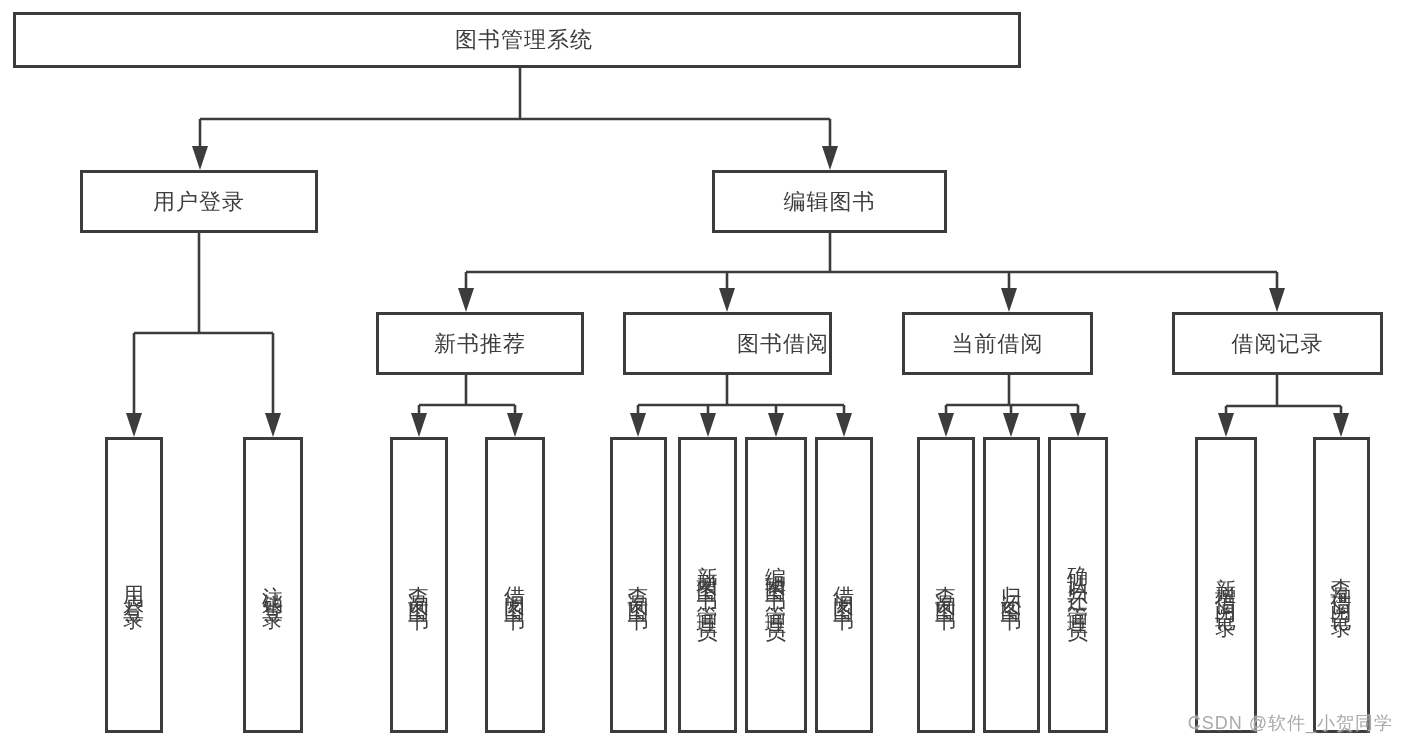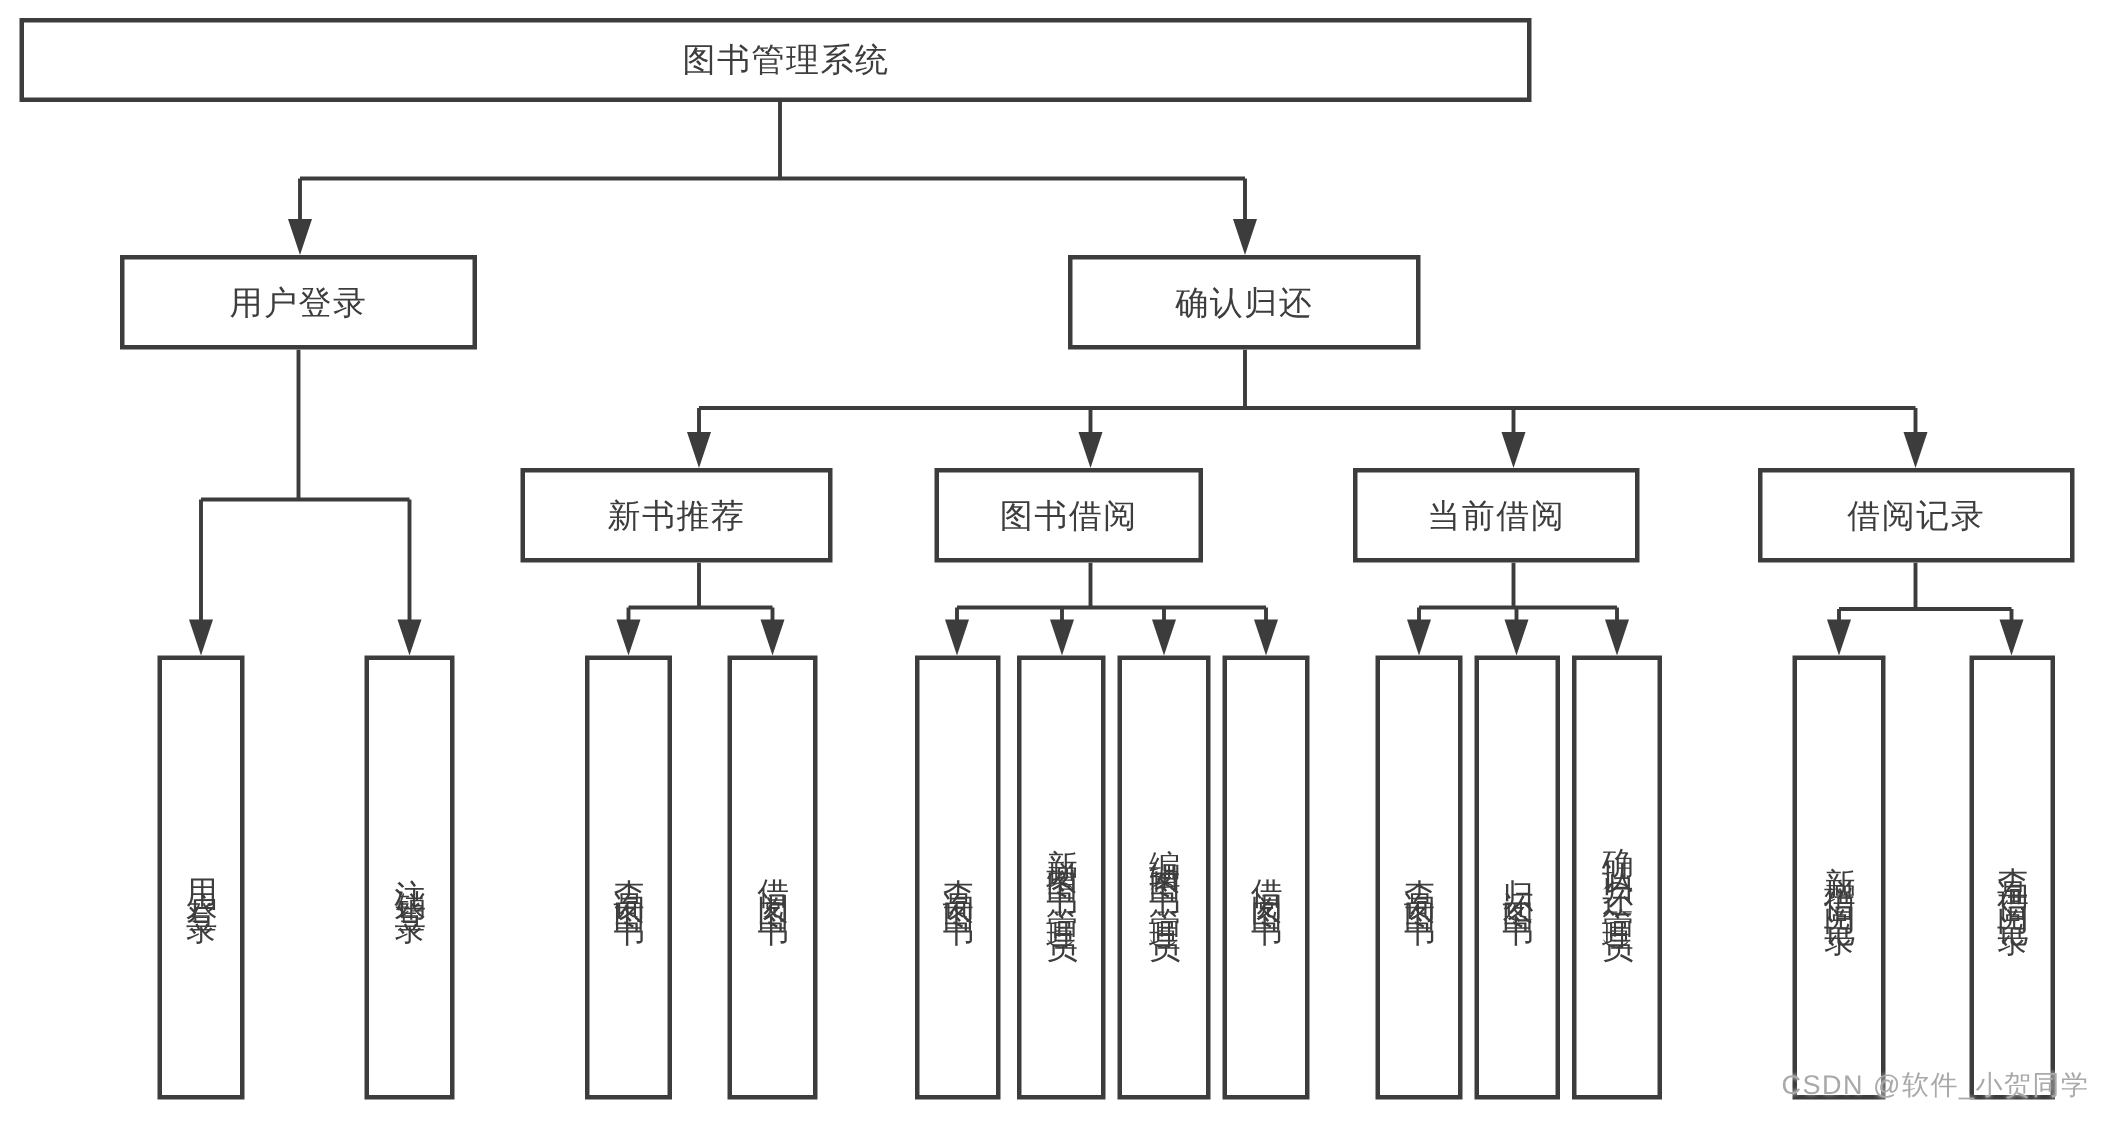--- a/index.html
+++ b/index.html
@@ -133,27 +133,27 @@
   </svg>
 
   <div class="hbox" style="left:13px; top:12px; width:1008px; height:56px;padding-left:14px;">
     <span>图书管理系统</span>
   </div>
 
   <div class="hbox" style="left:80px; top:170px; width:238px; height:63px;">
     <span>用户登录</span>
   </div>
   <div class="hbox" style="left:712px; top:170px; width:235px; height:63px;">
-    <span>确认归还</span>
-  </div>
-
-  <div class="hbox" style="left:347px; top:312px; width:208px; height:63px;">
+    <span>编辑图书</span>
+  </div>
+
+  <div class="hbox" style="left:376px; top:312px; width:208px; height:63px;">
     <span>新书推荐</span>
   </div>
-  <div class="hbox" style="left:623px; top:312px; width:179px; height:63px;">
+  <div class="hbox" style="left:623px; top:312px; width:209px; height:63px;justify-content:flex-end;">
     <span>图书借阅</span>
   </div>
   <div class="hbox" style="left:902px; top:312px; width:191px; height:63px;">
     <span>当前借阅</span>
   </div>
   <div class="hbox" style="left:1172px; top:312px; width:211px; height:63px;">
     <span>借阅记录</span>
   </div>
 
   <div class="vbox" style="left:105px; width:58px;">

